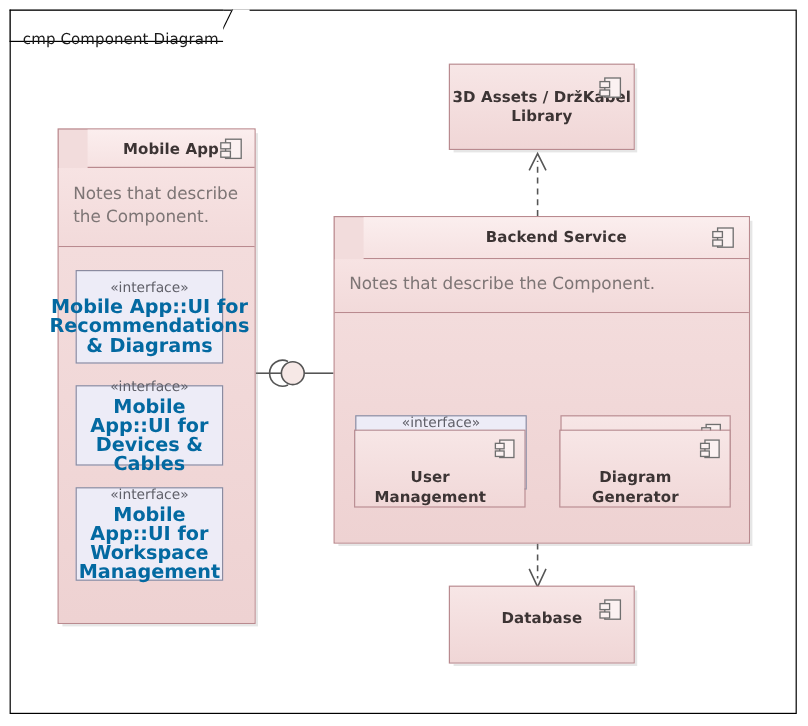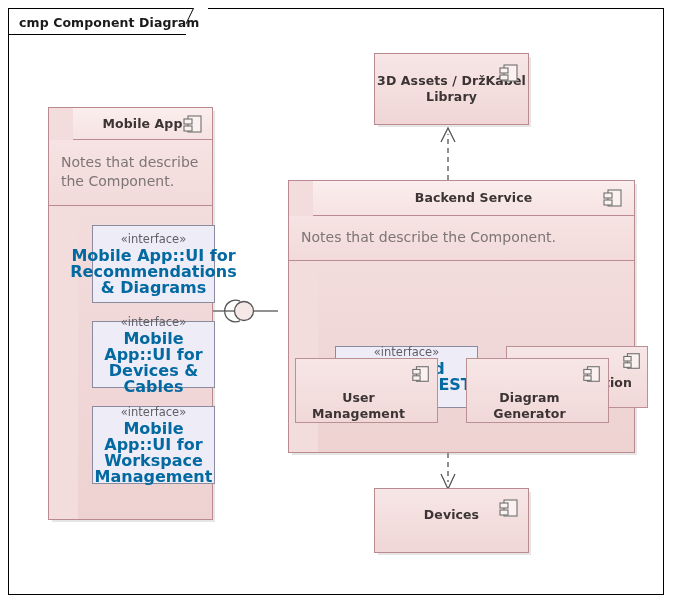--- a/index.html
+++ b/index.html
@@ -24,22 +24,22 @@
     position:absolute;left:186px;top:8px;width:22px;height:27px;
     overflow:hidden;
   }
   #frame-tab-clip:before{
     content:"";position:absolute;left:-7px;top:-1px;width:26px;height:29px;
     border-left:1.4px solid #000;
     transform:skewX(-26deg);transform-origin:bottom left;
     background:#fff;border-bottom:1.4px solid #000;
   }
   #frame-title{
-    position:absolute;left:19px;top:15px;
-    font-size:12.5px;font-weight:bold;color:#1a1a1a;letter-spacing:.1px;
+    position:absolute;left:19px;top:25px;
+    font-size:12.5px;font-weight:normal;color:#1a1a1a;letter-spacing:.1px;
     white-space:nowrap;
   }
 
   
   .node{
     position:absolute;box-sizing:border-box;
     border:1.2px solid #b98a8f;
     background:#f2dcdc;
     box-shadow:3px 3px 0 -1px rgba(140,140,140,.22);
   }
@@ -69,21 +69,20 @@
     padding:13px 12px 10px 12px;
   }
   .notes-text{
     font-size:14px;color:#7d7575;line-height:19px;
   }
 
   
   .body{
     position:relative;box-sizing:border-box;
     background:linear-gradient(to bottom,#f3dcdc 0%,#eed2d2 100%);
-    margin-left:29px;
   }
 
   
   .iface{
     position:absolute;box-sizing:border-box;
     border:1.2px solid #8b8ba0;
     background:#edecf7;
     display:flex;flex-direction:column;align-items:center;
     justify-content:center;
   }
@@ -175,21 +174,21 @@
     </div>
 
     <div class="iface" style="left:14px;top:200px;width:123px;height:78px;">
       <span class="iface-stereo">«interface»</span>
       <span class="iface-name">Mobile App::UI for Workspace Management</span>
     </div>
 
   </div>
 </div>
 
-<div class="node" style="left:288px;top:180px;width:347px;height:273px;">
+<div class="node" style="left:278px;top:180px;width:347px;height:273px;">
 
   <div class="hdr" style="height:35px;">
     <span class="node-title">Backend Service</span>
     <span class="cicon" style="right:10px;top:6px;">
       <svg width="22" height="22" viewBox="0 0 22 22">
         <rect x="6" y="3" width="13" height="16" fill="#fbf1f1" stroke="#6f6f6f" stroke-width="1.1"></rect>
         <rect x="2" y="6" width="8" height="5" fill="#fbf1f1" stroke="#6f6f6f" stroke-width="1.1"></rect>
         <rect x="2" y="13" width="8" height="5" fill="#fbf1f1" stroke="#6f6f6f" stroke-width="1.1"></rect>
       </svg>
     </span>
@@ -236,21 +235,21 @@
   <span class="cicon" style="right:6px;top:5px;">
     <svg width="20" height="20" viewBox="0 0 22 22">
       <rect x="6" y="3" width="13" height="16" fill="#fbf1f1" stroke="#6f6f6f" stroke-width="1.2"></rect>
       <rect x="2" y="6" width="8" height="5" fill="#fbf1f1" stroke="#6f6f6f" stroke-width="1.2"></rect>
       <rect x="2" y="13" width="8" height="5" fill="#fbf1f1" stroke="#6f6f6f" stroke-width="1.2"></rect>
     </svg>
   </span>
 </div>
 
 <div class="node node-plain" style="left:374px;top:488px;width:155px;height:65px;align-items:flex-start;padding-top:18px;">
-  <span class="node-title">Devices</span>
+  <span class="node-title">Database</span>
   <span class="cicon" style="right:8px;top:8px;">
     <svg width="22" height="22" viewBox="0 0 22 22">
       <rect x="6" y="3" width="13" height="16" fill="#fbf1f1" stroke="#6f6f6f" stroke-width="1.1"></rect>
       <rect x="2" y="6" width="8" height="5" fill="#fbf1f1" stroke="#6f6f6f" stroke-width="1.1"></rect>
       <rect x="2" y="13" width="8" height="5" fill="#fbf1f1" stroke="#6f6f6f" stroke-width="1.1"></rect>
     </svg>
   </span>
 </div>
 
 </body></html>

